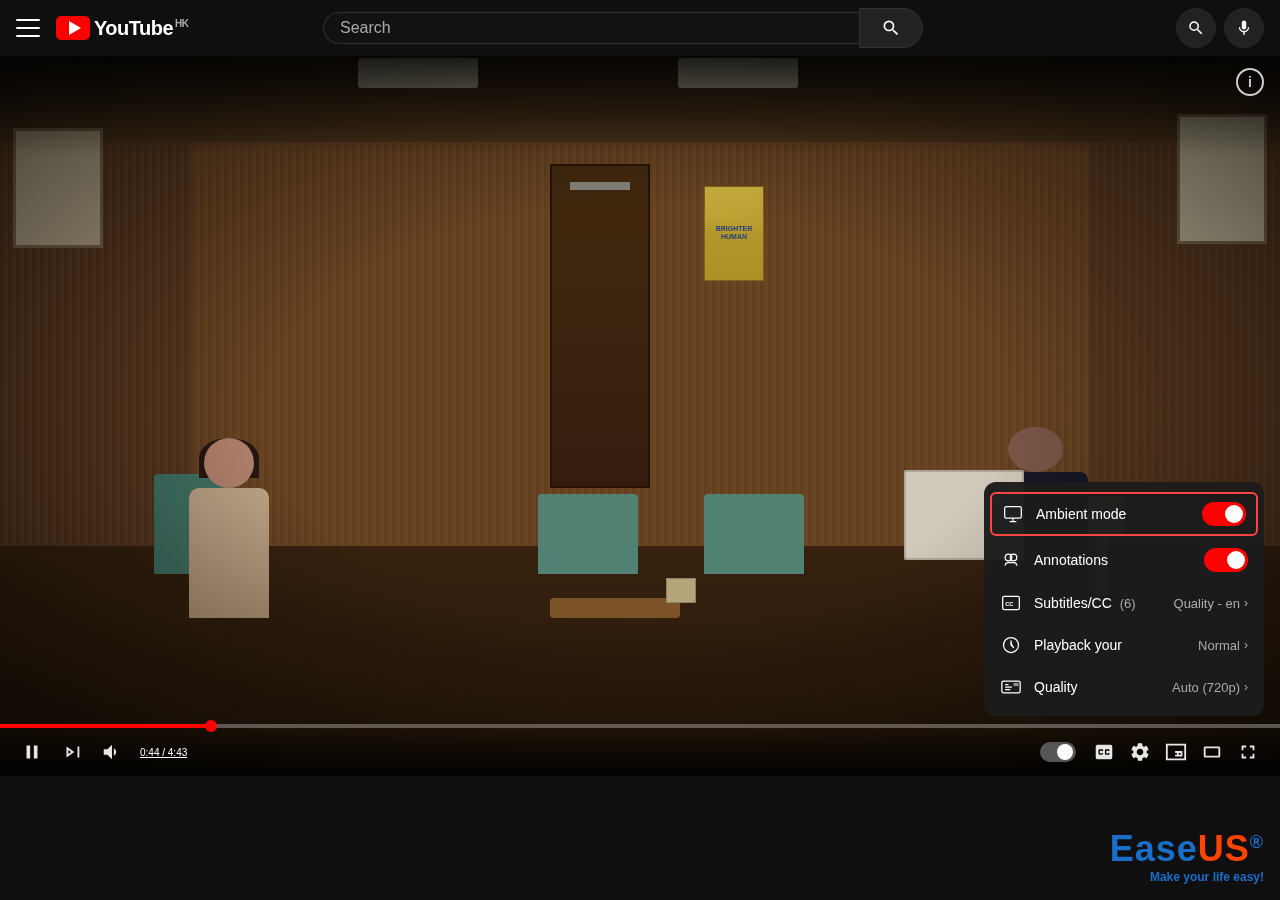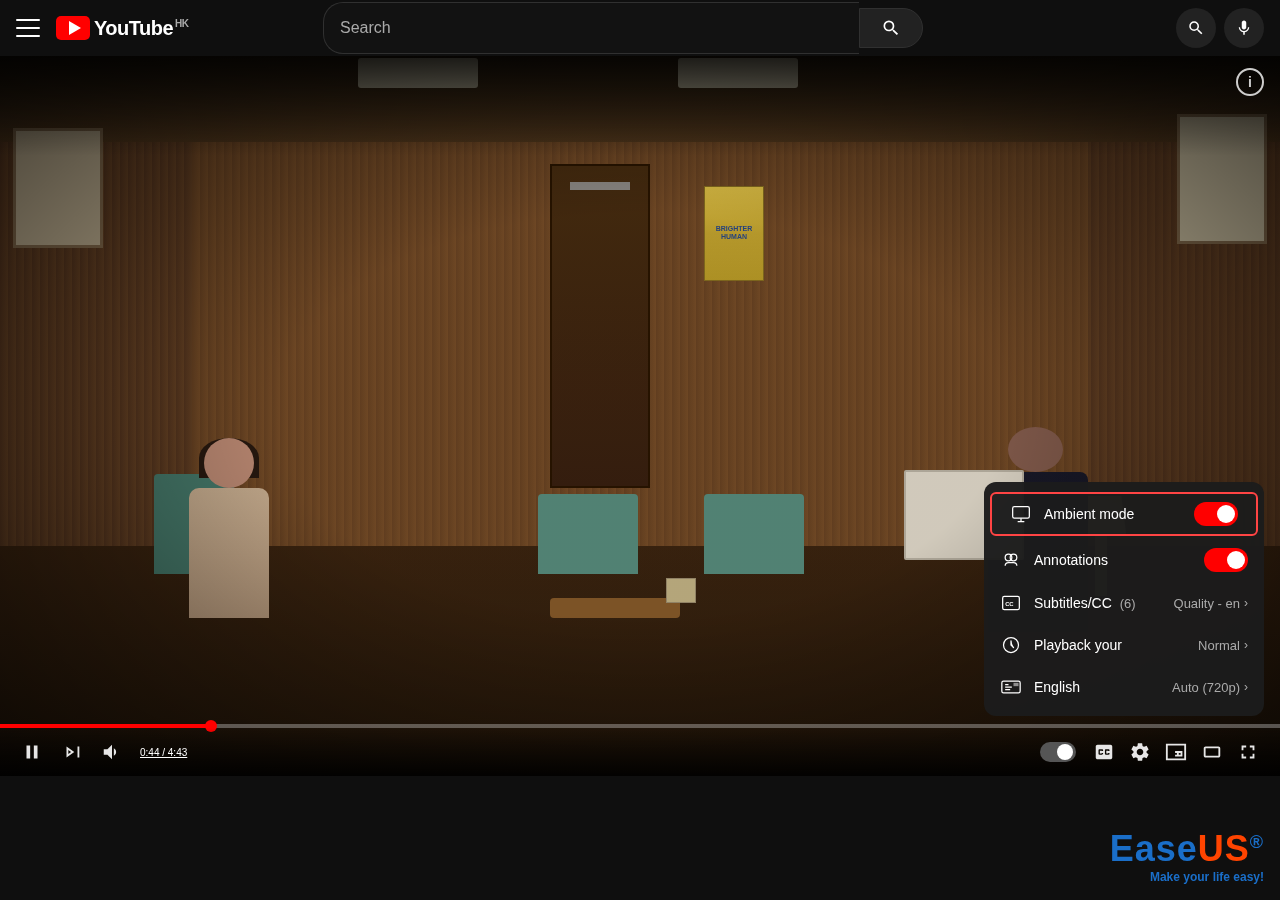--- a/index.html
+++ b/index.html
@@ -85,21 +85,21 @@
       max-width: 600px;
       margin: 0 auto;
     }
     .search-bar {
       width: 100%;
       display: flex;
       align-items: center;
     }
     .search-input {
       flex: 1;
-      height: 52px;
+      height: 32px;
       background: #121212;
       border: 1px solid #303030;
       border-right: none;
       border-radius: 20px 0 0 20px;
       padding: 0 16px;
       color: #fff;
       font-size: 16px;
       outline: none;
     }
     .search-input::placeholder { color: #aaa; }
@@ -463,21 +463,21 @@
       display: flex;
       align-items: center;
       padding: 10px 16px;
       cursor: pointer;
       position: relative;
     }
     .settings-item.highlighted {
       border: 2px solid #ff4444;
       border-radius: 6px;
       margin: 2px 6px;
-      padding: 8px 18px;
+      padding: 8px 10px;
     }
     .settings-item-icon {
       width: 22px;
       height: 22px;
       display: flex;
       align-items: center;
       justify-content: center;
       margin-right: 12px;
       color: #fff;
       font-size: 16px;
@@ -800,21 +800,21 @@
     </div>
 
     <div class="settings-item">
       <div class="settings-item-icon">
         <svg width="20" height="20" viewBox="0 0 24 24" fill="white">
           <rect x="1" y="5" width="22" height="14" rx="2" fill="none" stroke="white" stroke-width="1.5"></rect>
           <path d="M5 9h4M5 12h8M5 15h6" stroke="white" stroke-width="1.5"></path>
           <rect x="15" y="7" width="6" height="4" fill="white" opacity="0.5"></rect>
         </svg>
       </div>
-      <span class="settings-item-label">English</span>
+      <span class="settings-item-label">Quality</span>
       <div class="settings-item-value">
         <span>Auto (720p)</span>
         <span class="chevron">›</span>
       </div>
     </div>
 
   </div>
 
   <div class="progress-container">
     <div class="progress-fill" id="progress-fill" style="width: 16.5%;">

